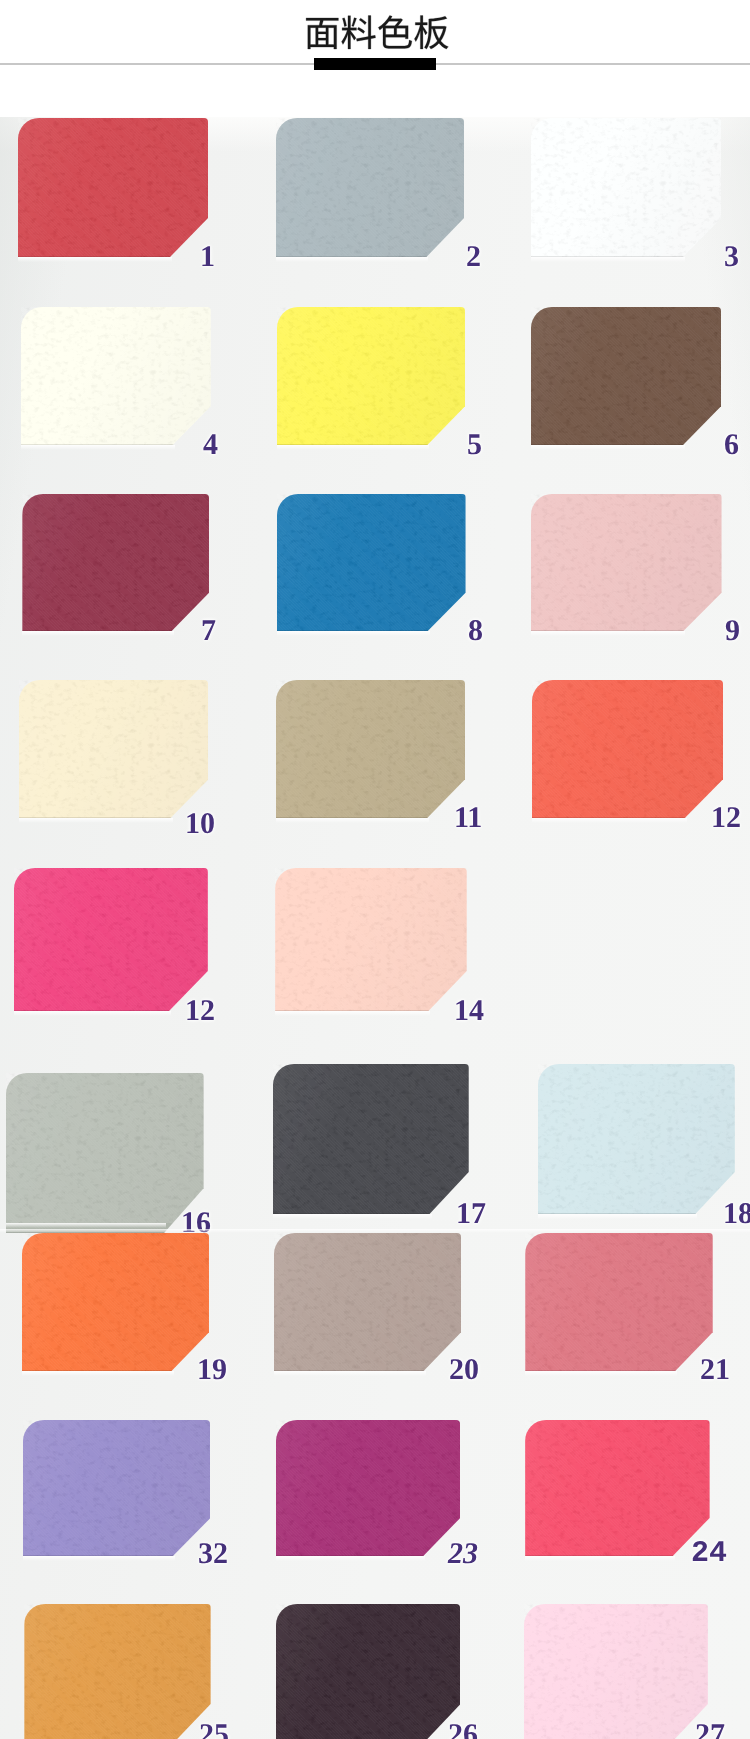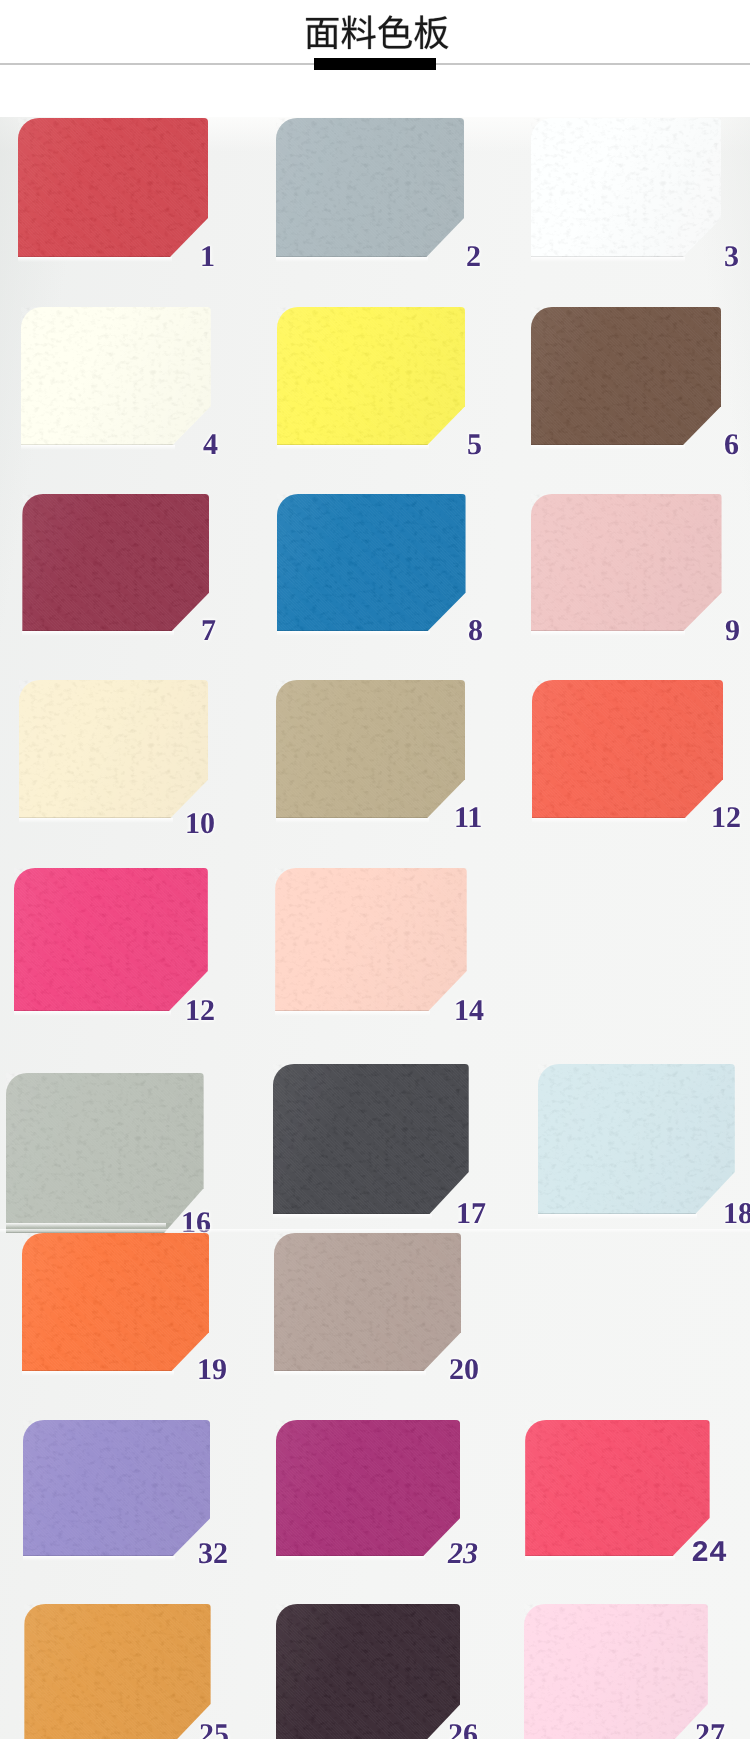--- a/index.html
+++ b/index.html
@@ -336,20 +336,34 @@
           <div class="tex">
             <svg width="187" height="138" preserveAspectRatio="none">
               <rect width="187" height="138" filter="url(#fabricnoise)"></rect>
             </svg>
           </div>
           <div class="edge"></div>
         </div>
         <div class="glow" style="width: 151.6px; top: 138px;"></div>
         <div class="num" style="right: -18px; top: 122px;">20</div>
       </div>
+      <div class="sw" style="left: 525.3px; top: 1116px; width: 187.4px; height: 138px;">
+        <div class="chip" style="background: rgb(219, 104, 117); clip-path: polygon(0px 0px, 100% 0px, 100% 72%, 80% 100%, 0px 100%);">
+          <div class="shade"></div>
+          <div class="weave"></div>
+          <div class="tex">
+            <svg width="187.4000000000001" height="138" preserveAspectRatio="none">
+              <rect width="187.4000000000001" height="138" filter="url(#fabricnoise)"></rect>
+            </svg>
+          </div>
+          <div class="edge"></div>
+        </div>
+        <div class="glow" style="width: 151.92px; top: 138px;"></div>
+        <div class="num" style="right: -17px; top: 122px;">21</div>
+      </div>
       <div class="sw" style="left: 22.8px; top: 1303px; width: 187.6px; height: 136px;">
         <div class="chip" style="background: rgb(141, 129, 200); clip-path: polygon(0px 0px, 100% 0px, 100% 72%, 80% 100%, 0px 100%);">
           <div class="shade"></div>
           <div class="weave"></div>
           <div class="tex">
             <svg width="187.6" height="136" preserveAspectRatio="none">
               <rect width="187.6" height="136" filter="url(#fabricnoise)"></rect>
             </svg>
           </div>
           <div class="edge"></div>

